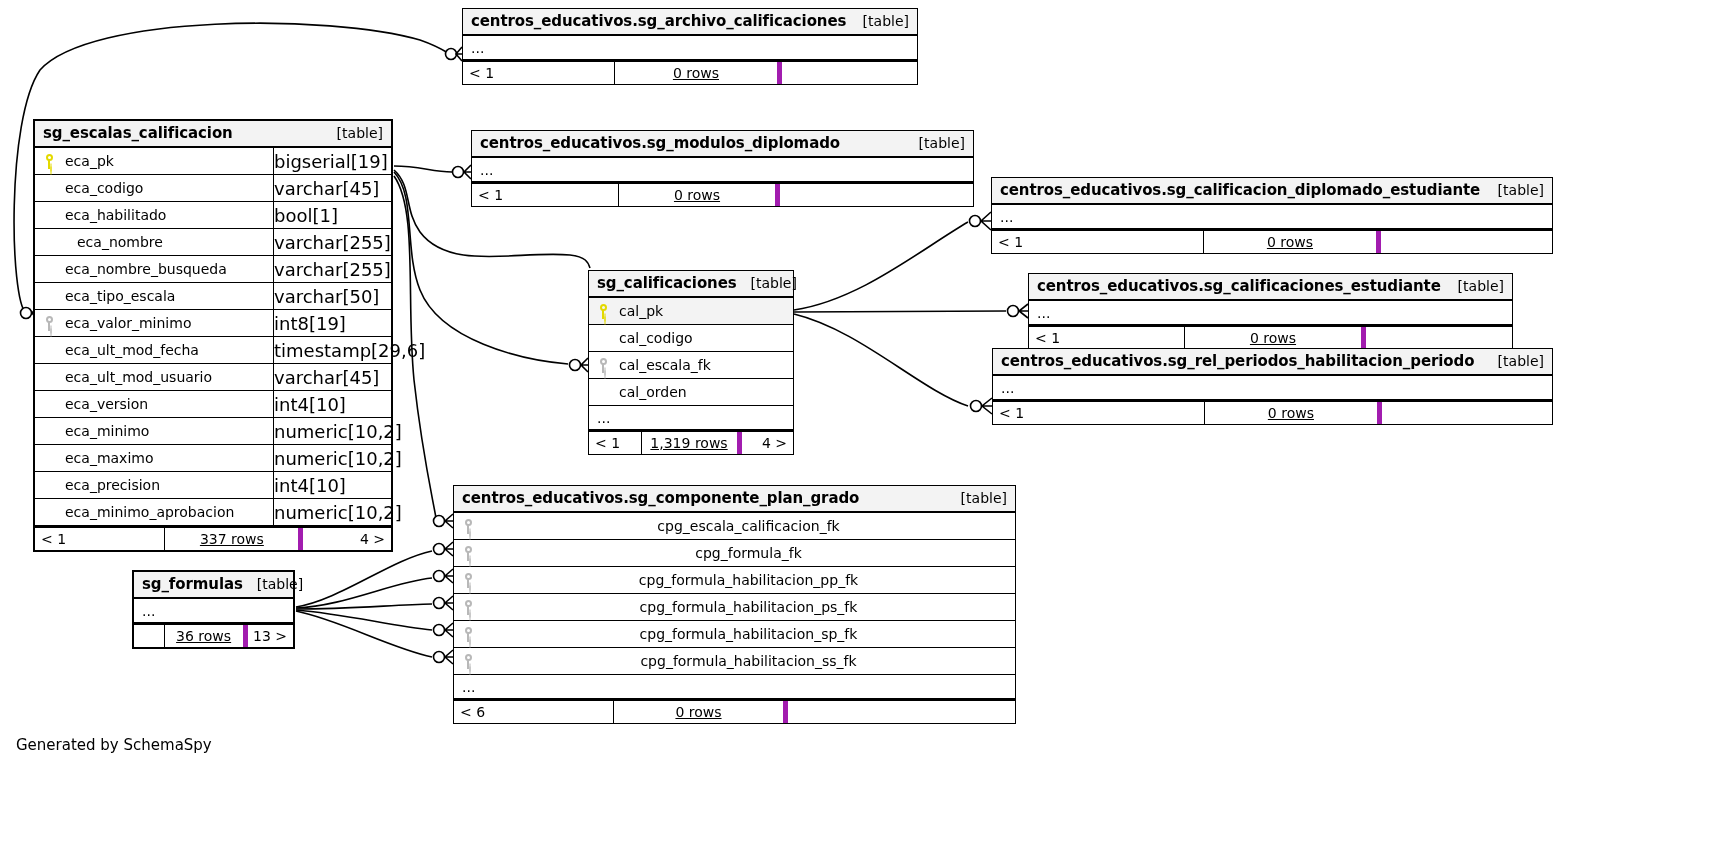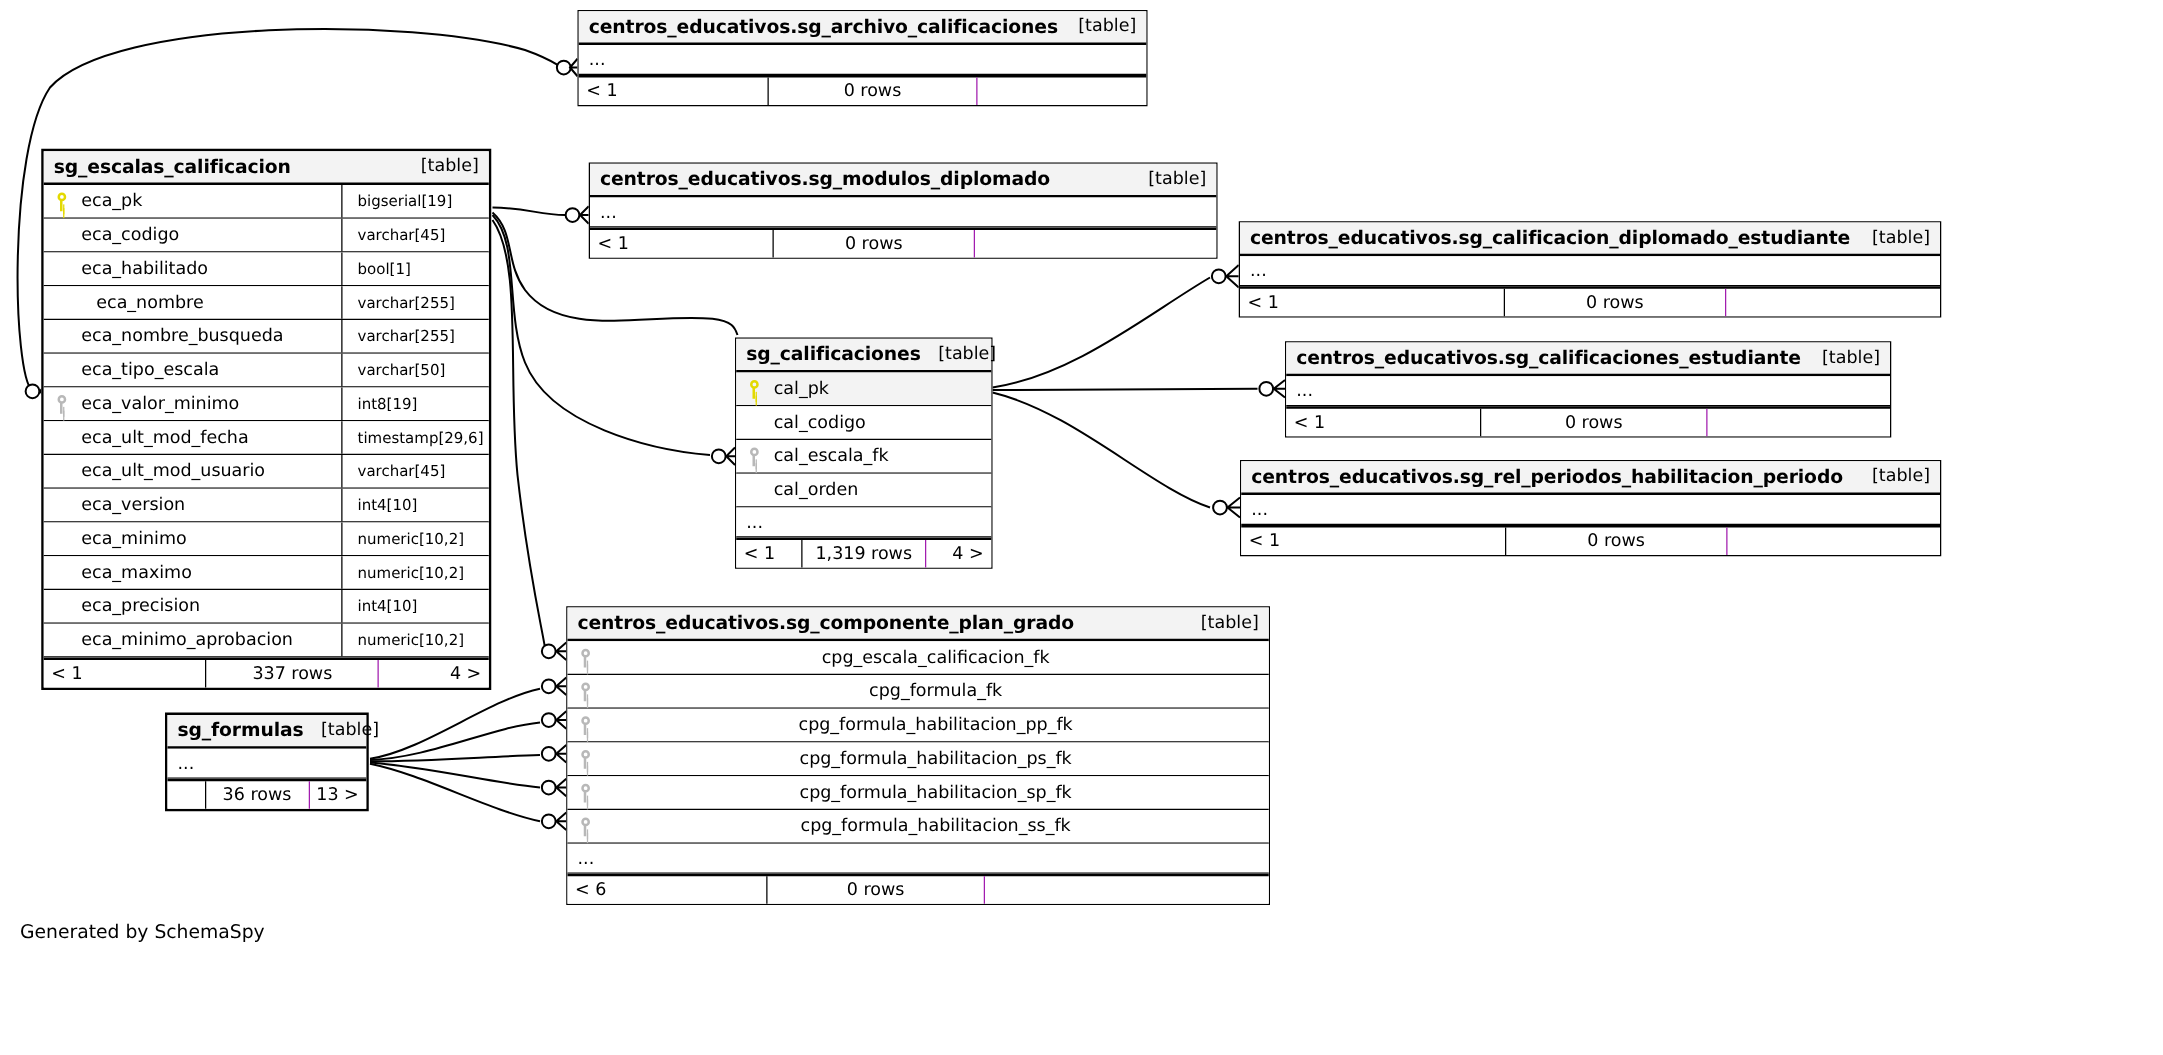--- a/index.html
+++ b/index.html
@@ -39,38 +39,38 @@
   .row.shaded{background:#f3f3f3;}
   .row:last-child{border-bottom:none;}
 
   .cell-key{
     width:28px;flex:none;display:flex;align-items:center;justify-content:center;
     font-size:14px;
   }
   .cell-col{flex:1;font-size:14px;padding-left:2px;white-space:nowrap;overflow:hidden;}
   .cell-col.center{text-align:center;padding-left:0;}
   .cell-type{
-    width:118px;flex:none;font-size:12px;padding-left:12px;
+    width:118px;flex:none;font-size:18px;padding-left:0;
     border-left:1px solid #000;white-space:nowrap;box-sizing:border-box;
     height:100%;display:flex;align-items:center;
   }
   .row-ellipsis{
     display:flex;align-items:center;border-bottom:1px solid #000;
     height:24px;font-size:14px;padding-left:8px;box-sizing:border-box;background:#fff;
   }
 
   .footer{
     display:flex;align-items:stretch;
     border-top:2px solid #000;
     height:24px;font-size:14px;background:#fff;
     box-sizing:border-box;
   }
   .footer .f{display:flex;align-items:center;box-sizing:border-box;}
   .footer .f.left{justify-content:flex-start;padding-left:6px;}
-  .footer .f.mid{justify-content:center;border-left:1px solid #000;border-right:1px solid #a21caf;}
+  .footer .f.mid{justify-content:center;border-left:1px solid #000;border-right:5px solid #a21caf;text-decoration:underline;}
   .footer .f.right{justify-content:flex-end;padding-right:6px;}
 
   
   .key{display:inline-block;width:9px;height:15px;position:relative;}
   .key::before{
     content:"";position:absolute;left:1px;top:0;width:7px;height:7px;
     border-radius:50%;border:2px solid currentColor;box-sizing:border-box;
   }
   .key::after{
     content:"";position:absolute;left:3.5px;top:6px;width:2px;height:9px;
@@ -312,21 +312,21 @@
           <span class="tbl-name">centros_educativos.sg_calificaciones_estudiante</span>
           <span class="tbl-tag">[table]</span>
         </div>
         <div class="row-ellipsis">...</div>
         <div class="footer">
           <div class="f left" style="width: 156px;">&lt; 1</div>
           <div class="f mid" style="width: 182px;">0 rows</div>
           <div class="f right" style="width: 147px;"></div>
         </div>
       </div>
-      <div class="tbl" style="left: 992px; top: 368px; width: 561px;">
+      <div class="tbl" style="left: 992px; top: 348px; width: 561px;">
         <div class="tbl-header">
           <span class="tbl-name">centros_educativos.sg_rel_periodos_habilitacion_periodo</span>
           <span class="tbl-tag">[table]</span>
         </div>
         <div class="row-ellipsis">...</div>
         <div class="footer">
           <div class="f left" style="width: 212px;">&lt; 1</div>
           <div class="f mid" style="width: 178px;">0 rows</div>
           <div class="f right" style="width: 171px;"></div>
         </div>

